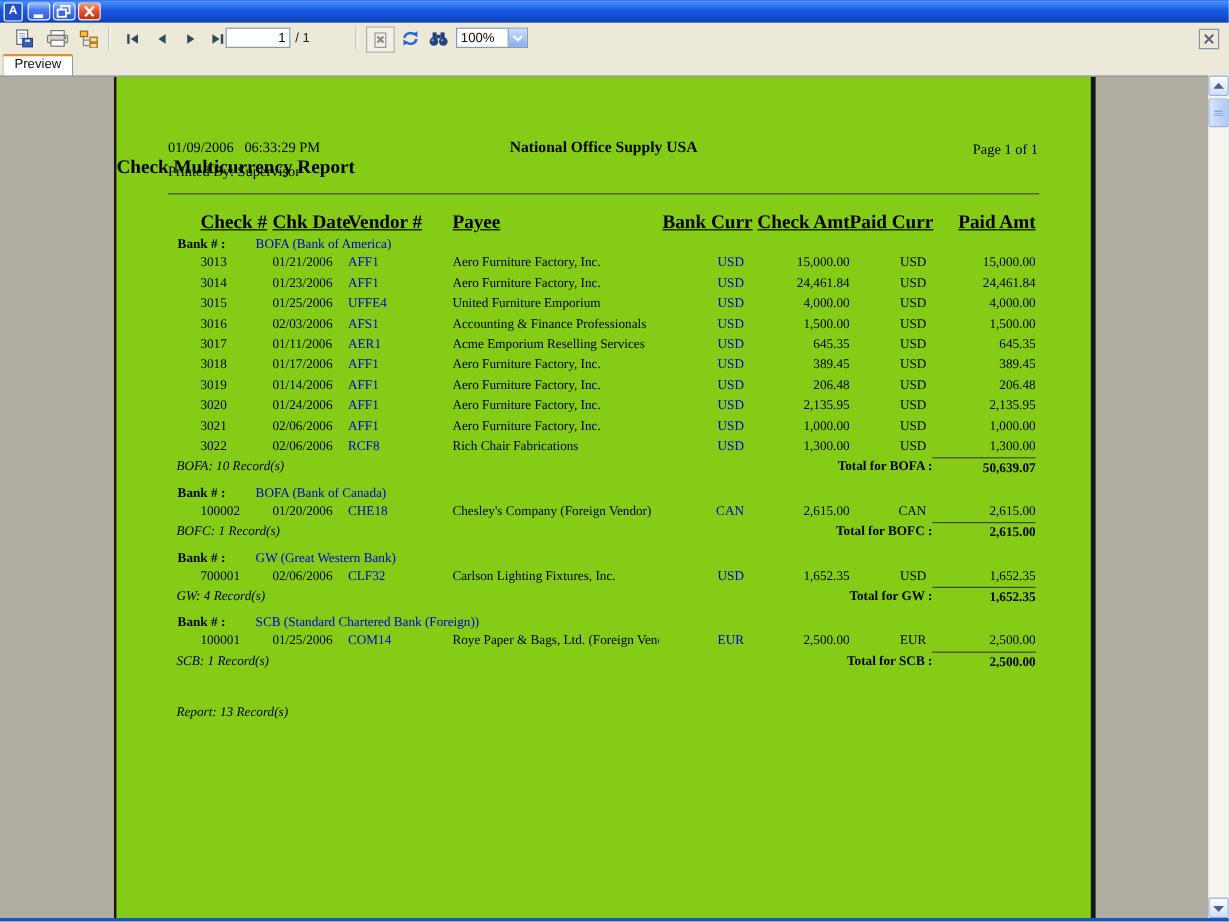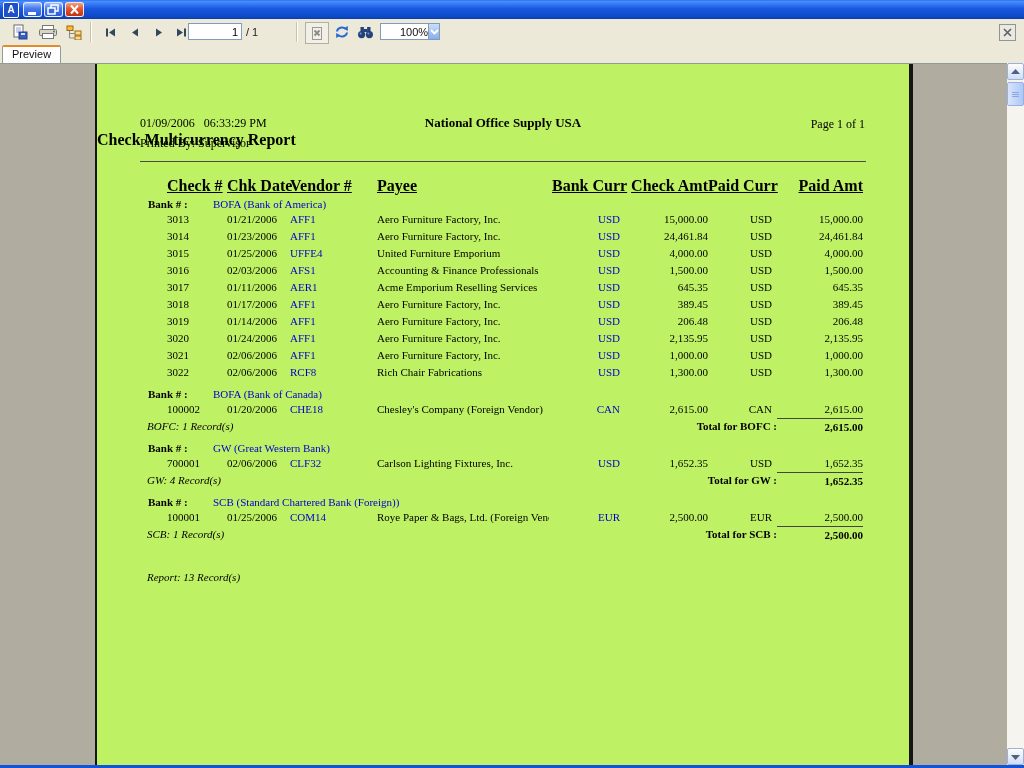--- a/index.html
+++ b/index.html
@@ -24,36 +24,36 @@
   .toolbar{position:absolute;top:19px;left:0;right:0;height:26px;background:#ece9d8}
   .tbtn{position:absolute;top:3px;width:24px;height:20px;display:flex;align-items:center;
     justify-content:center;cursor:default}
   .tsep{position:absolute;top:3px;height:20px;width:0;border-left:1px solid #c6c3ad;border-right:1px solid #fff}
   .pageinput{position:absolute;left:188px;top:4px;width:46px;height:15px;border:1px solid #7f9db9;
     font-family:"Liberation Sans",sans-serif;font-size:11px;text-align:right;padding:0 3px}
   .pagecount{position:absolute;left:246px;top:7px;font-size:11px;color:#222}
   .stopbtn{border:1px solid #b4afa2;background:#f2f0e6;width:22px;height:20px}
   .zoombox{position:absolute;left:380px;top:4px;width:60px;height:17px;border:1px solid #7f9db9;
     background:#fff;display:flex;align-items:center;box-sizing:border-box}
-  .zoomval{flex:1;font-size:11px;padding-left:19px;color:#111}
+  .zoomval{flex:1;font-size:11px;padding-left:3px;color:#111}
   .zoomarrow{width:15px;height:15px;display:flex;align-items:center;justify-content:center;
     background:linear-gradient(180deg,#cadefb,#86aef0);border-left:1px solid #7f9db9}
   .xprev{position:absolute;right:8px;top:5px;width:15px;height:15px;border:1px solid #8a93a8;
     display:flex;align-items:center;justify-content:center;background:#ece9d8}
 
   
   .tabrow{position:absolute;top:45px;left:0;right:0;height:18px;background:#ece9d8}
   .tab{position:absolute;left:2px;top:0;height:17px;padding:0 9px;background:#fff;
     border:1px solid #919b9c;border-bottom:none;border-top:2px solid #e68b2c;
     border-radius:2px 2px 0 0;font-size:11px;line-height:15px;color:#111}
 
   
   .preview{position:absolute;top:63px;left:0;right:17px;bottom:3px;background:#b0aca0;
     border-top:1px solid #919b9c;overflow:hidden}
-  .page{position:absolute;left:95px;top:0;bottom:0;width:812px;background:#bef264;
+  .page{position:absolute;left:95px;top:0;bottom:0;width:812px;background:#84cc16;
     border-left:2px solid #151515;border-right:4px solid #151515;box-sizing:content-box;
     font-family:"Liberation Serif","DejaVu Serif",serif;color:#000}
   .meta{position:absolute;font-size:12px;white-space:pre}
   .m-date{left:43px;top:52px}
   .m-company{left:0;right:0;top:51px;text-align:center;font-weight:bold;font-size:13px}
   .m-page{right:44px;top:53px}
   .m-by{left:43px;top:72px}
   .rtitle{position:absolute;left:0;right:0;top:67px;text-align:left;font-weight:bold;font-size:16px}
   .toprule{position:absolute;left:43px;width:726px;top:97px;border-top:1px solid #4a4a4a}
   .chead{position:absolute;left:0;right:0;top:111px;height:17px}
@@ -336,20 +336,25 @@
         <div class="rline">
           <span class="cell c-check">3022</span>
           <span class="cell c-date">02/06/2006</span>
           <span class="cell c-vendor blue">RCF8</span>
           <span class="cell c-payee">Rich Chair Fabrications</span>
           <span class="cell c-bcurr blue">USD</span>
           <span class="cell c-camt">1,300.00</span>
           <span class="cell c-pcurr">USD</span>
           <span class="cell c-pamt">1,300.00</span>
         </div>
+        <div class="rline tl">
+          <span class="cell g-foot">BOFA: 10 Record(s)</span>
+          <span class="cell t-label">Total for BOFA :</span>
+          <span class="cell t-amt">50,639.07</span>
+        </div>
         <div class="rline gh">
           <span class="cell g-label">Bank # :</span>
           <span class="cell g-bank">BOFA (Bank of Canada)</span>
         </div>
         <div class="rline">
           <span class="cell c-check">100002</span>
           <span class="cell c-date">01/20/2006</span>
           <span class="cell c-vendor blue">CHE18</span>
           <span class="cell c-payee">Chesley's Company (Foreign Vendor)</span>
           <span class="cell c-bcurr blue">CAN</span>

